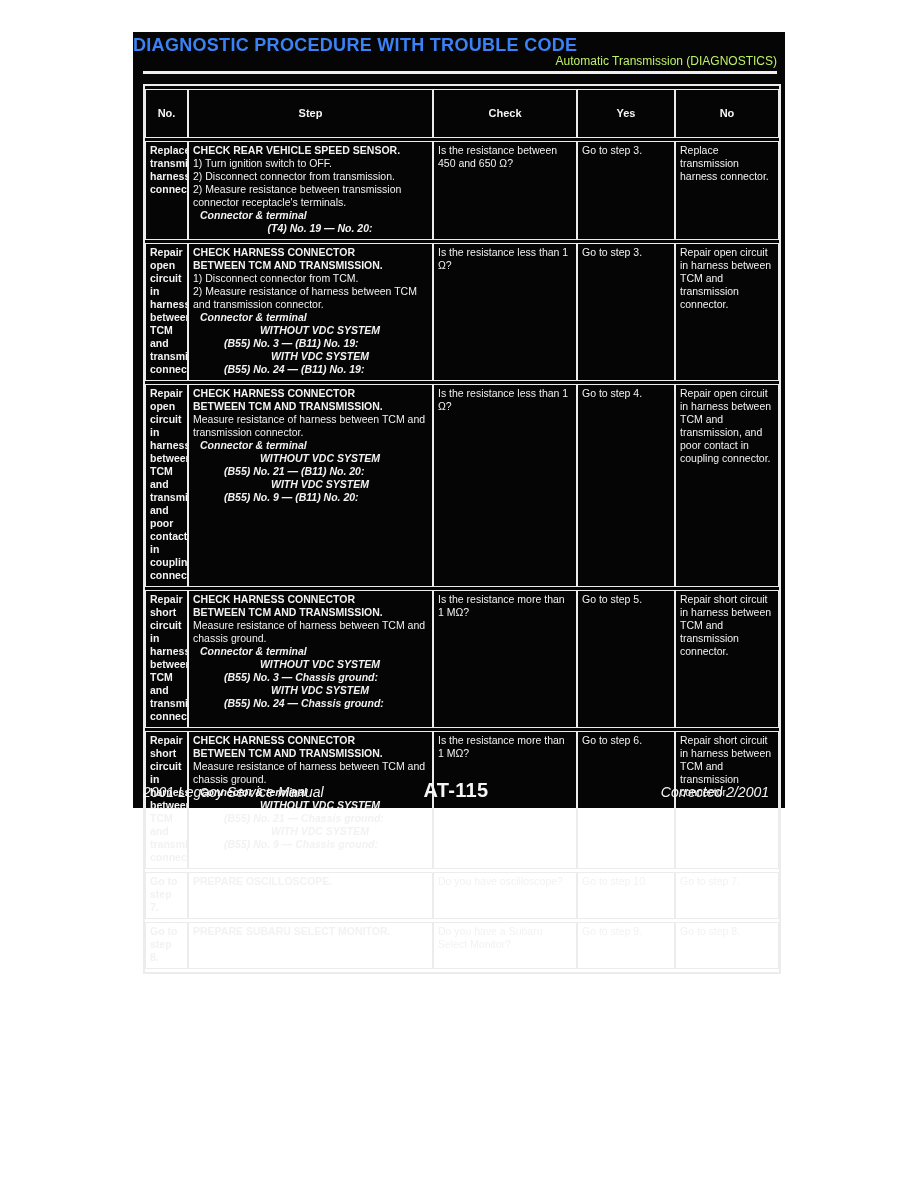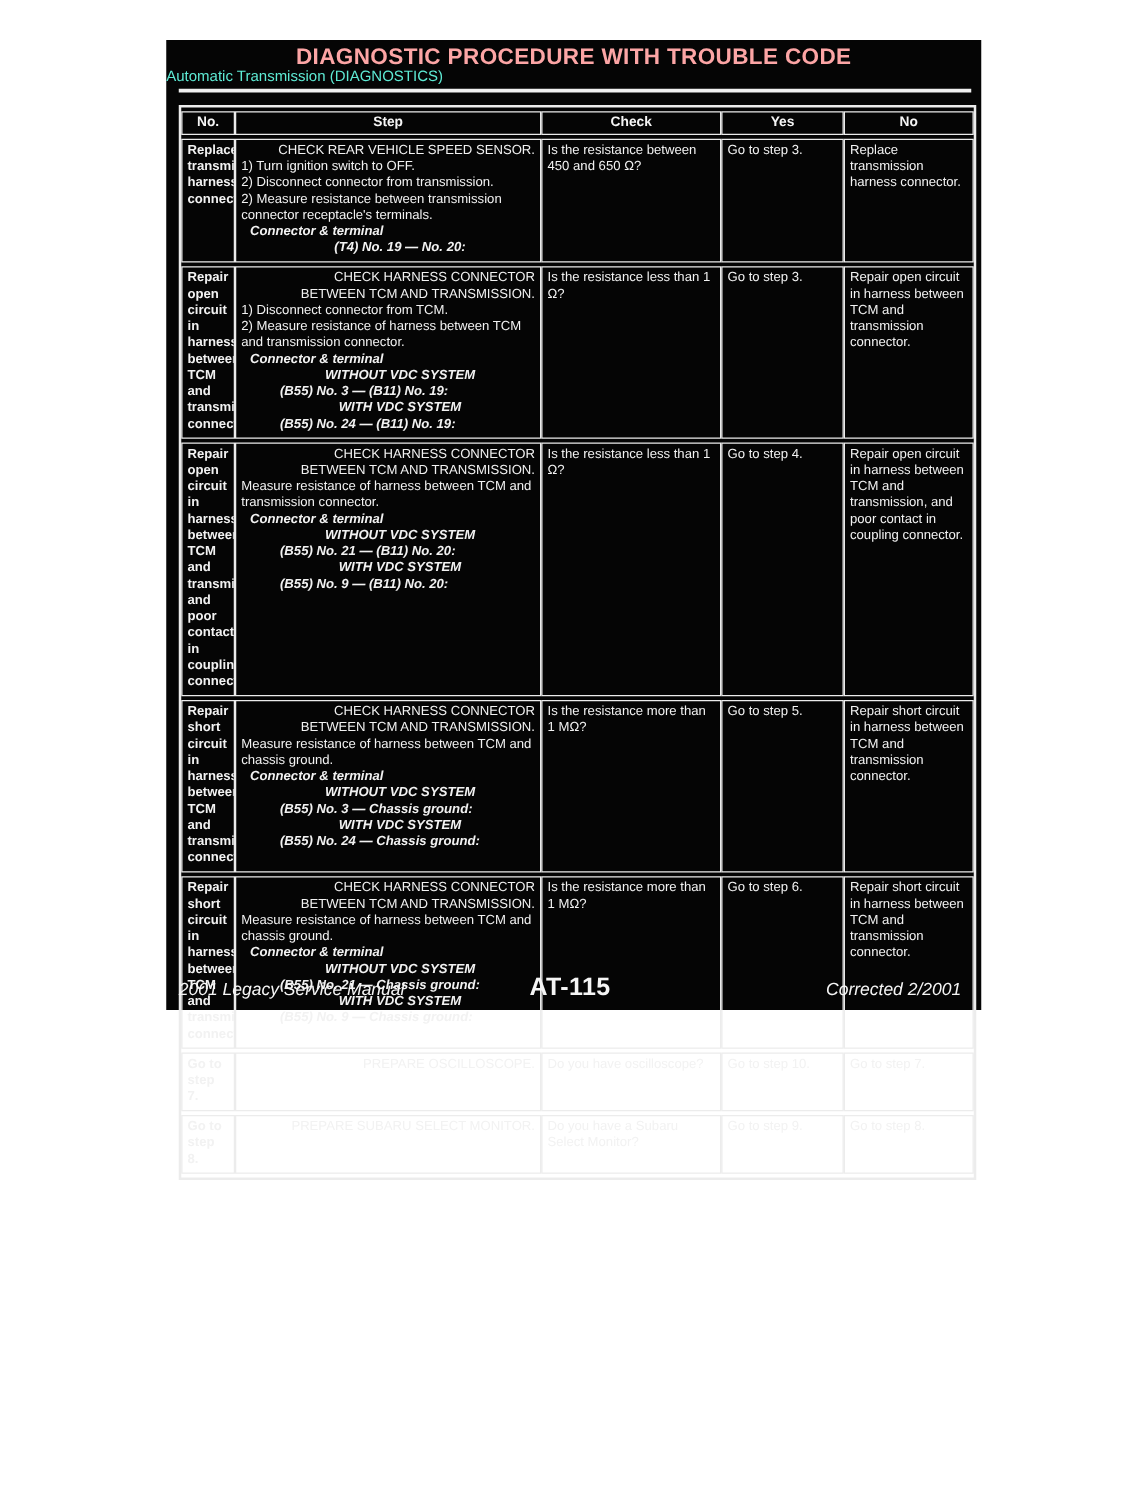--- a/index.html
+++ b/index.html
@@ -11,33 +11,32 @@
   .panel {
     position: absolute;
     left: 133px; top: 32px;
     width: 652px; height: 776px;
     background: #050505;
     color: #f2f2f2;
     box-sizing: border-box;
   }
   .page-title {
     margin-top: 4px;
-    text-align: center;
     font-size: 18px;
     line-height: 19px;
     font-weight: 700;
     letter-spacing: 0.3px;
-    color: #fca5a5;
+    color: #3b82f6;
   }
   .page-subtitle {
-    text-align: left;
+    text-align: right;
     padding-right: 8px;
     font-size: 12px;
     line-height: 13px;
-    color: #5eead4;
+    color: #bef264;
   }
   .title-rule {
     margin: 3px 0 0 10px;
     width: 634px; height: 3px;
     background: #efefef;
   }
   table.diag {
     table-layout: fixed;
     width: 634px;
     margin: 10px 0 0 10px;
@@ -49,36 +48,36 @@
     border: 1px solid #ececec;
     vertical-align: top;
     box-sizing: border-box;
     overflow: hidden;
   }
   th {
     font-size: 11px;
     line-height: 13px;
     font-weight: 700;
     text-align: center;
-    padding: 2px 2px;
+    padding: 17px 2px;
     color: #f5f5f5;
   }
   td {
     font-size: 10.5px;
     line-height: 13px;
     padding: 2px 4px 4px 4px;
     color: #f2f2f2;
   }
   col.c-num   { width: 43px;  }
   col.c-step  { width: 245px; }
   col.c-check { width: 144px; }
   col.c-yes   { width: 98px;  }
   col.c-no    { width: 104px; }
   td.cell-num { font-weight: 700; }
-  .step-title div { font-weight: 400; text-align: right; }
+  .step-title div { font-weight: 700; }
   .conn-label, .conn-line {
     font-weight: 700;
     font-style: italic;
   }
   .conn-label { padding-left: 7px; }
   .conn-line.i1 { padding-left: 19px; text-align: center; }
   .conn-line.i2 { padding-left: 31px; }
   .page-footer {
     position: absolute;
     left: 10px; right: 16px; bottom: 6px;

